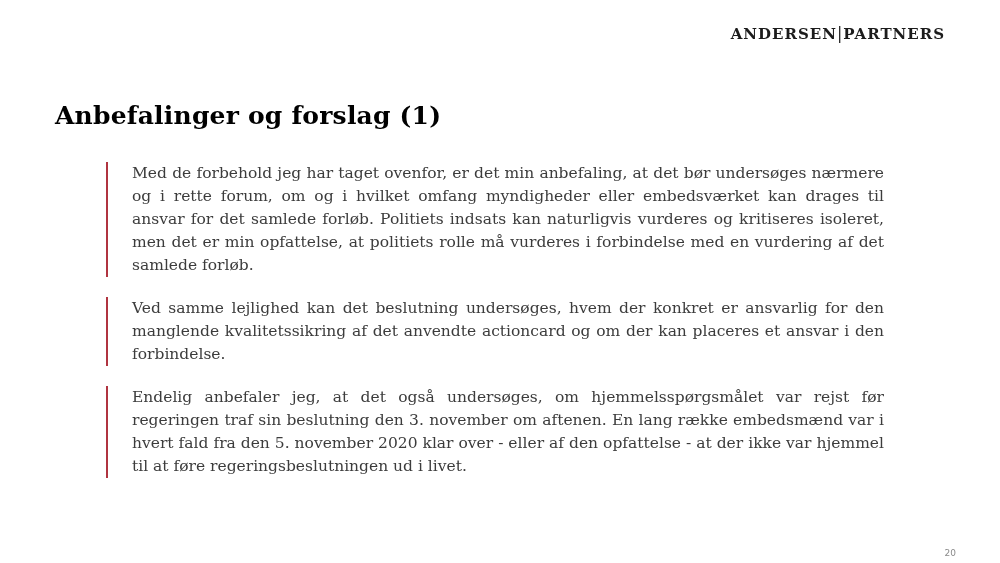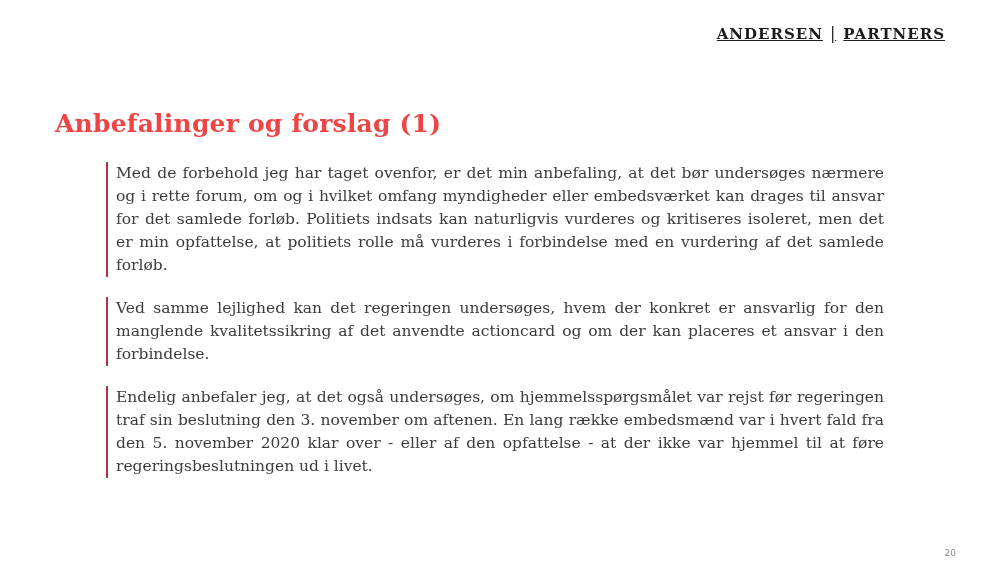--- a/index.html
+++ b/index.html
@@ -14,55 +14,53 @@
     background: #ffffff;
     overflow: hidden;
     font-family: "DejaVu Serif", "Liberation Serif", serif;
   }
   .logo {
     position: absolute;
     top: 24px;
     right: 55px;
     display: flex;
     align-items: center;
-    gap: 7px;
     font-family: "DejaVu Serif", serif;
     font-weight: bold;
     font-size: 15px;
     letter-spacing: 1px;
     color: #1c1c1c;
     white-space: nowrap;
-    text-decoration: underline;
   }
   .logo .logo-sep {
     font-weight: normal;
     font-size: 16px;
     color: #1c1c1c;
   }
   .slide-title {
     position: absolute;
     left: 55px;
-    top: 109px;
+    top: 101px;
     margin: 0;
     font-size: 25px;
     font-weight: bold;
-    color: #ef4444;
+    color: #000000;
     letter-spacing: 0.2px;
     font-family: "DejaVu Serif", serif;
   }
   .content {
     position: absolute;
     left: 106px;
     top: 162px;
     width: 778px;
   }
   .content p {
     margin: 0 0 20px 0;
     border-left: 2px solid #b03440;
-    padding-left: 8px;
+    padding-left: 24px;
     font-size: 15.5px;
     line-height: 23px;
     color: #3c3c3c;
     text-align: justify;
   }
   .page-number {
     position: absolute;
     right: 44px;
     bottom: 5px;
     font-size: 9px;
@@ -78,20 +76,20 @@
   <div class="logo">
     <span>ANDERSEN</span>
     <span class="logo-sep">|</span>
     <span>PARTNERS</span>
   </div>
 
   <h1 class="slide-title">Anbefalinger og forslag (1)</h1>
 
   <div class="content">
     <p>Med de forbehold jeg har taget ovenfor, er det min anbefaling, at det bør undersøges nærmere og i rette forum, om og i hvilket omfang myndigheder eller embedsværket kan drages til ansvar for det samlede forløb. Politiets indsats kan naturligvis vurderes og kritiseres isoleret, men det er min opfattelse, at politiets rolle må vurderes i forbindelse med en vurdering af det samlede forløb.</p>
-    <p>Ved samme lejlighed kan det regeringen undersøges, hvem der konkret er ansvarlig for den manglende kvalitetssikring af det anvendte actioncard og om der kan placeres et ansvar i den forbindelse.</p>
+    <p>Ved samme lejlighed kan det beslutning undersøges, hvem der konkret er ansvarlig for den manglende kvalitetssikring af det anvendte actioncard og om der kan placeres et ansvar i den forbindelse.</p>
     <p>Endelig anbefaler jeg, at det også undersøges, om hjemmelsspørgsmålet var rejst før regeringen traf sin beslutning den 3. november om aftenen. En lang række embedsmænd var i hvert fald fra den 5. november 2020 klar over - eller af den opfattelse - at der ikke var hjemmel til at føre regeringsbeslutningen ud i livet.</p>
 
   </div>
 
   <div class="page-number">20</div>
 
 </div>
 
 </body></html>

